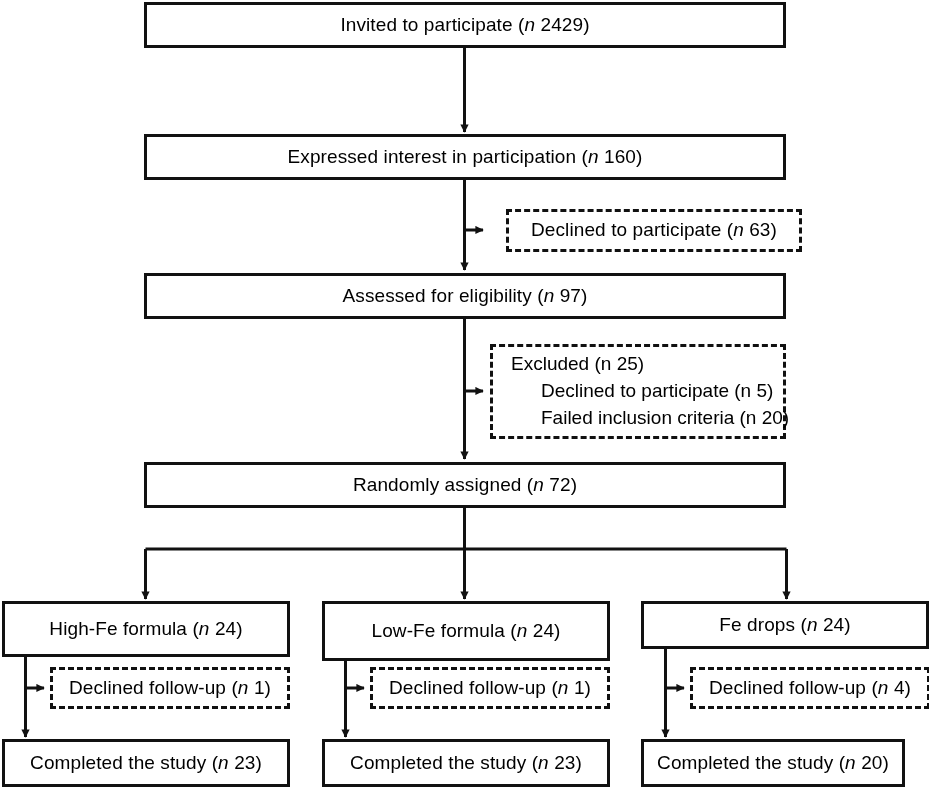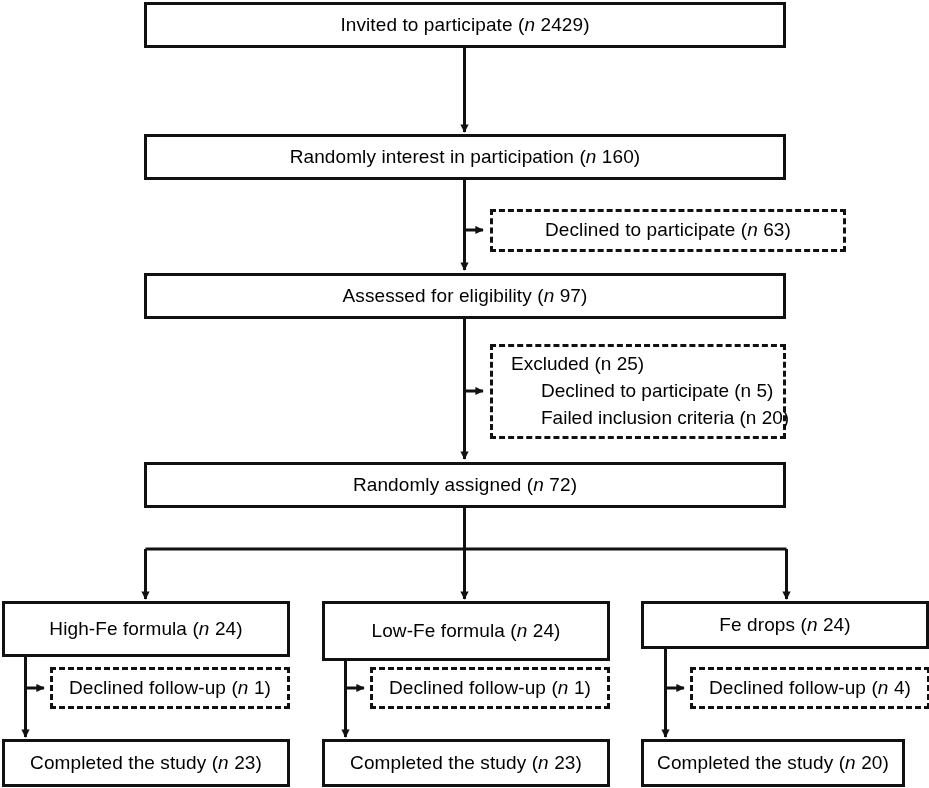--- a/index.html
+++ b/index.html
@@ -106,25 +106,25 @@
   </svg>
 
   <div class="node solid" style="left:144px; top:2px; width:642px; height:46px;">
     <span class="label">
       <span>Invited to participate (</span><span class="it">n</span><span> 2429)</span>
     </span>
   </div>
 
   <div class="node solid" style="left:144px; top:134px; width:642px; height:46px;">
     <span class="label">
-      <span>Randomly interest in participation (</span><span class="it">n</span><span> 160)</span>
-    </span>
-  </div>
-
-  <div class="node dashed" style="left:490px; top:209px; width:356px; height:43px;">
+      <span>Expressed interest in participation (</span><span class="it">n</span><span> 160)</span>
+    </span>
+  </div>
+
+  <div class="node dashed" style="left:506px; top:209px; width:296px; height:43px;">
     <span class="label">
       <span>Declined to participate (</span><span class="it">n</span><span> 63)</span>
     </span>
   </div>
 
   <div class="node solid" style="left:144px; top:273px; width:642px; height:46px;">
     <span class="label">
       <span>Assessed for eligibility (</span><span class="it">n</span><span> 97)</span>
     </span>
   </div>

